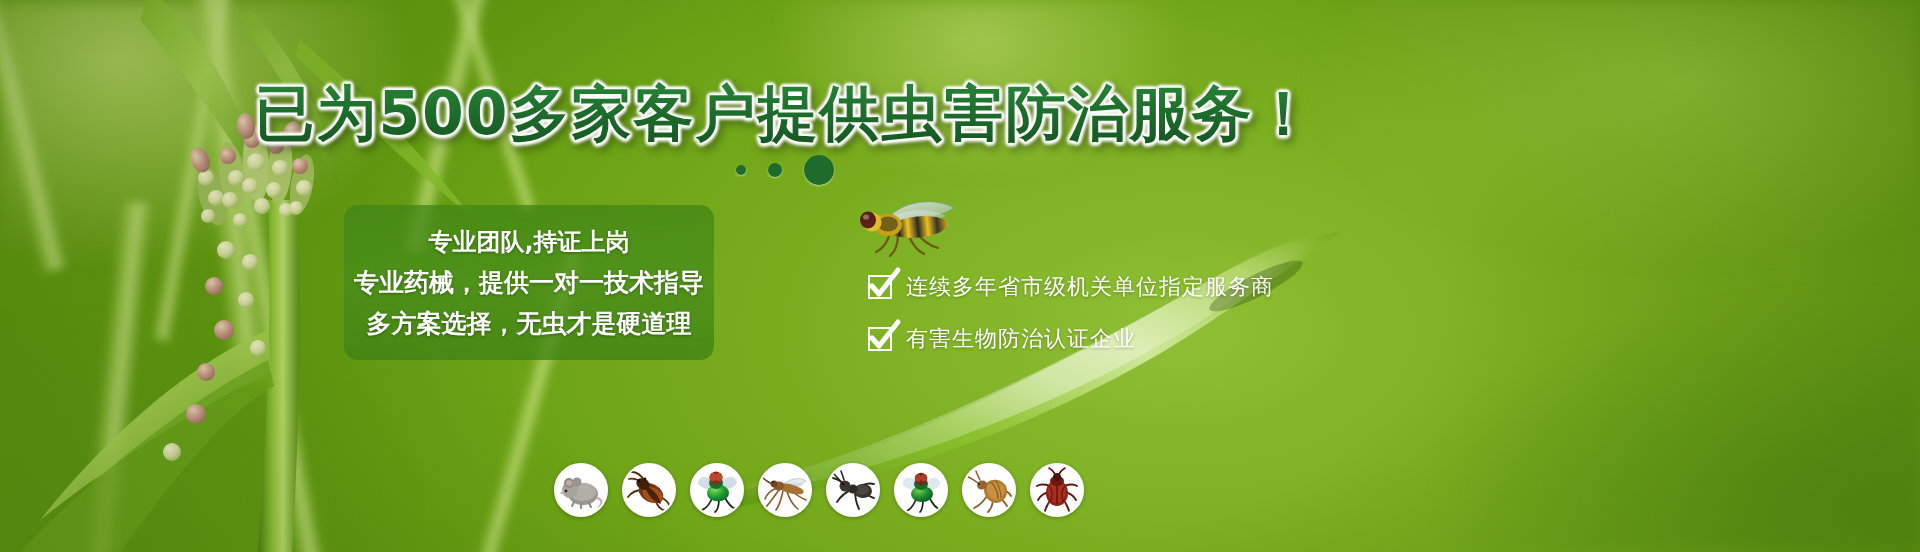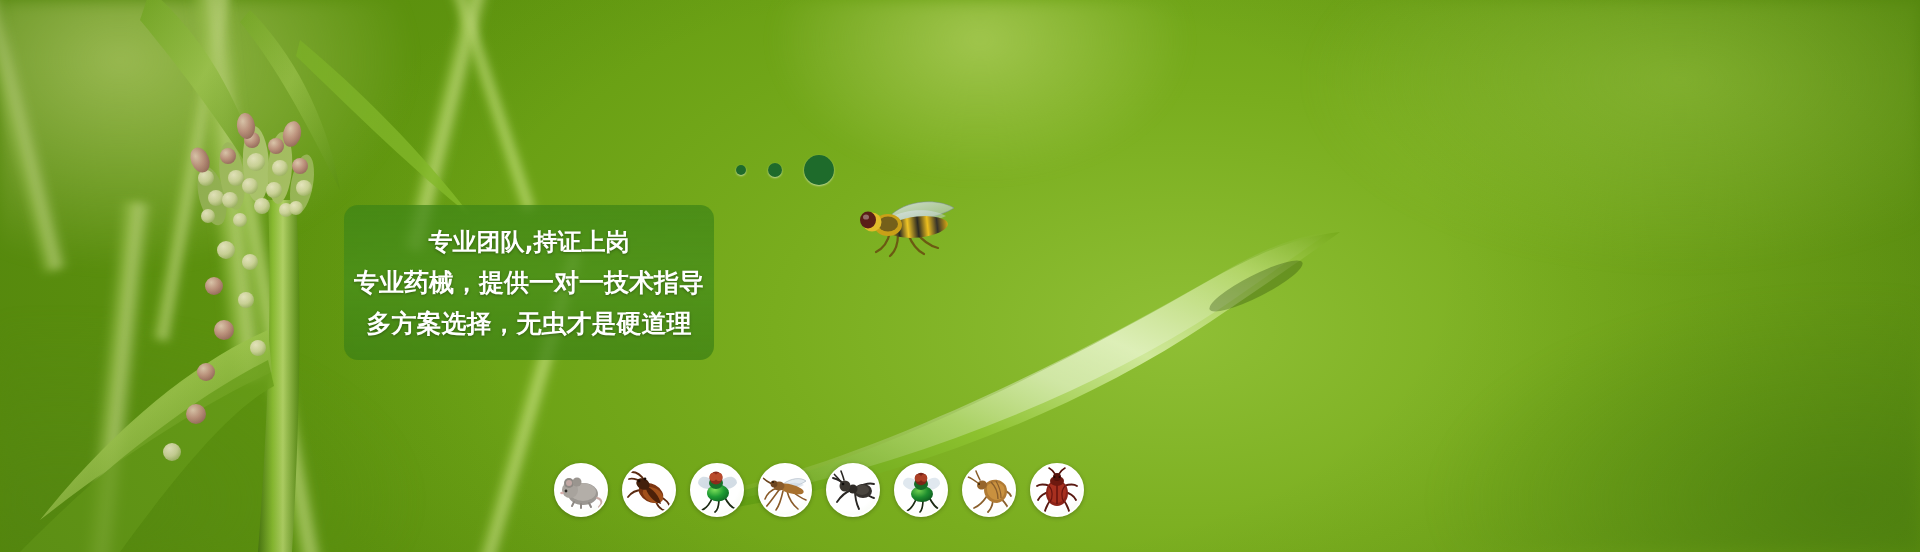--- a/index.html
+++ b/index.html
@@ -312,34 +312,56 @@
       <circle cx="224" cy="330" r="10" fill="url(#bud-r)"></circle>
       <circle cx="258" cy="348" r="8" fill="url(#bud-g)"></circle>
       <circle cx="206" cy="372" r="9" fill="url(#bud-r)"></circle>
       <circle cx="196" cy="414" r="10" fill="url(#bud-r)"></circle>
       <circle cx="172" cy="452" r="9" fill="url(#bud-g)"></circle>
     </g>
   </svg>
 
   <div class="bg-vignette"></div>
 
+  <div class="headline">已为500多家客户提供虫害防治服务！</div>
 
   <div class="dots">
     <span class="dot s"></span>
     <span class="dot m"></span>
     <span class="dot l"></span>
   </div>
 
   <div class="panel"></div>
   <div class="panel-lines">
     <div class="panel-line pl-1">专业团队,持证上岗</div>
     <div class="panel-line pl-3">专业药械，提供一对一技术指导</div>
     <div class="panel-line pl-2">多方案选择，无虫才是硬道理</div>
   </div>
 
+  <div class="checklist">
+
+    <div class="check-row">
+      <span class="check-box">
+        <svg viewBox="0 0 32 32" aria-hidden="true">
+          <path d="M5,17 L12,25 L31,1" fill="none" stroke="#ffffff" stroke-width="5" stroke-linecap="round" stroke-linejoin="round"></path>
+        </svg>
+      </span>
+      <span class="check-label">连续多年省市级机关单位指定服务商</span>
+    </div>
+
+    <div class="check-row">
+      <span class="check-box">
+        <svg viewBox="0 0 32 32" aria-hidden="true">
+          <path d="M5,17 L12,25 L31,1" fill="none" stroke="#ffffff" stroke-width="5" stroke-linecap="round" stroke-linejoin="round"></path>
+        </svg>
+      </span>
+      <span class="check-label">有害生物防治认证企业</span>
+    </div>
+
+  </div>
 
   <div class="pest-row">
 
     <span class="pest" title="鼠">
       <svg viewBox="0 0 48 48" aria-hidden="true">
         <ellipse cx="26" cy="28" rx="15" ry="11" fill="#9b9792"></ellipse>
         <ellipse cx="26" cy="26" rx="13" ry="9" fill="#b3aea8"></ellipse>
         <circle cx="13" cy="24" r="8" fill="#a8a39d"></circle>
         <circle cx="12" cy="17" r="5" fill="#8e8984"></circle>
         <circle cx="12" cy="17" r="3" fill="#c2a8a4"></circle>

